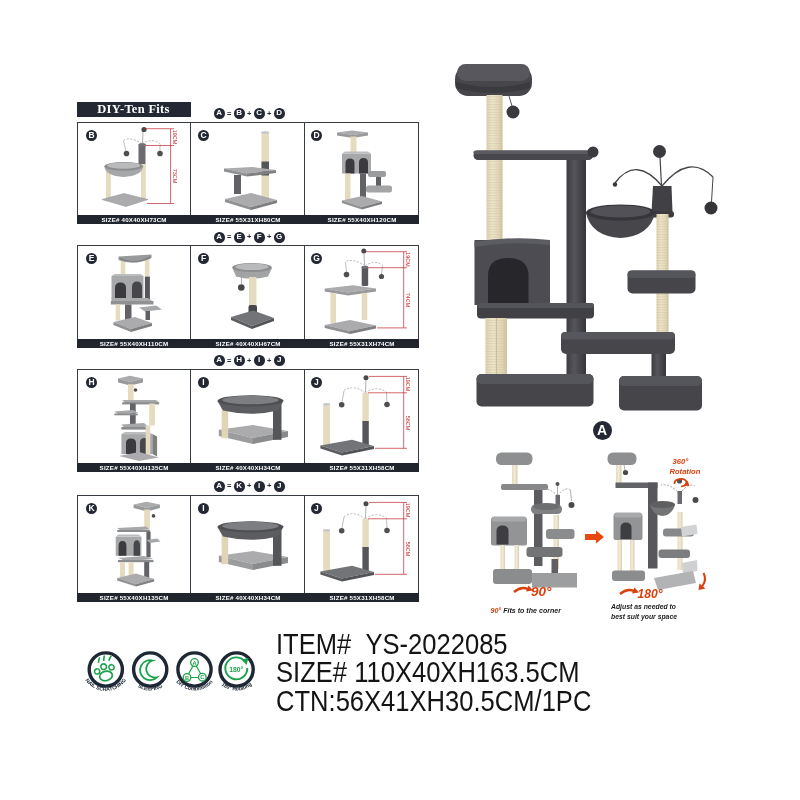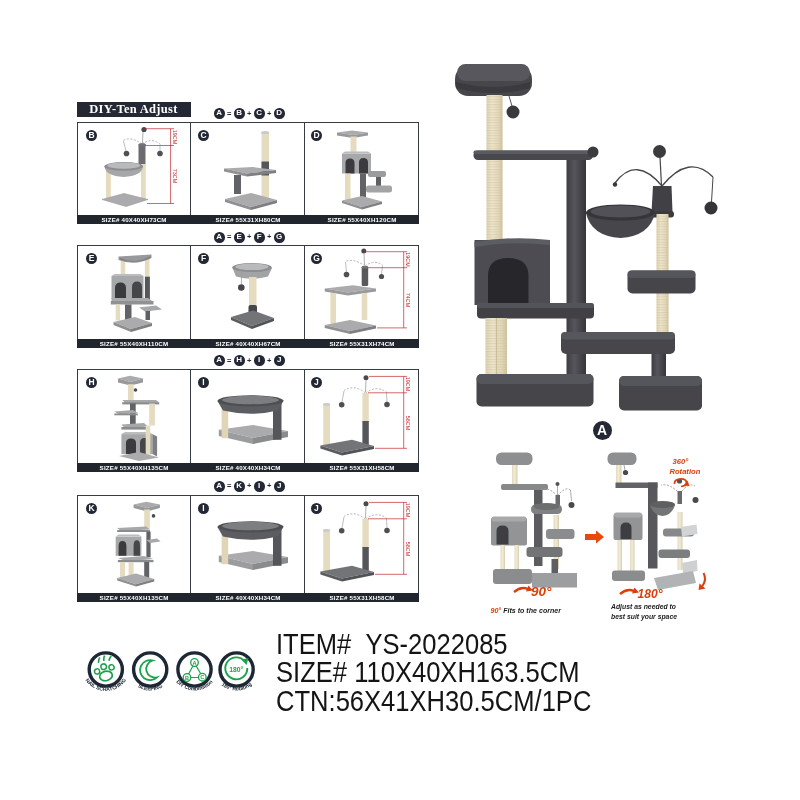--- a/index.html
+++ b/index.html
@@ -24,21 +24,21 @@
   .cellsvg{position:absolute;top:0;width:112.9px;height:91.5px;}
   .cc,.cellletter{transform:rotate(0.02deg);}
   .bar span{transform:rotate(0.02deg);}
   .hdr b{transform:rotate(0.02deg);}
 </style>
 </head>
 <body>
 
 <div class="abs" style="left:76.5px;top:101.5px;width:114px;height:15.5px;background:#232834;
      color:#fff;font-family:'Liberation Serif',serif;font-weight:bold;font-size:12.5px;
-     text-align:center;line-height:15px;letter-spacing:.3px;">DIY-Ten Adjust</div>
+     text-align:center;line-height:15px;letter-spacing:.3px;">DIY-Ten Fits</div>
 
 <div class="hdr" style="left:214px;top:108.2px;">
     <span class="cc">A</span>
     <b>=</b>
     <span class="cc">B</span>
     <b>+</b>
     <span class="cc">C</span>
     <b>+</b>
     <span class="cc">D</span>
   </div>

